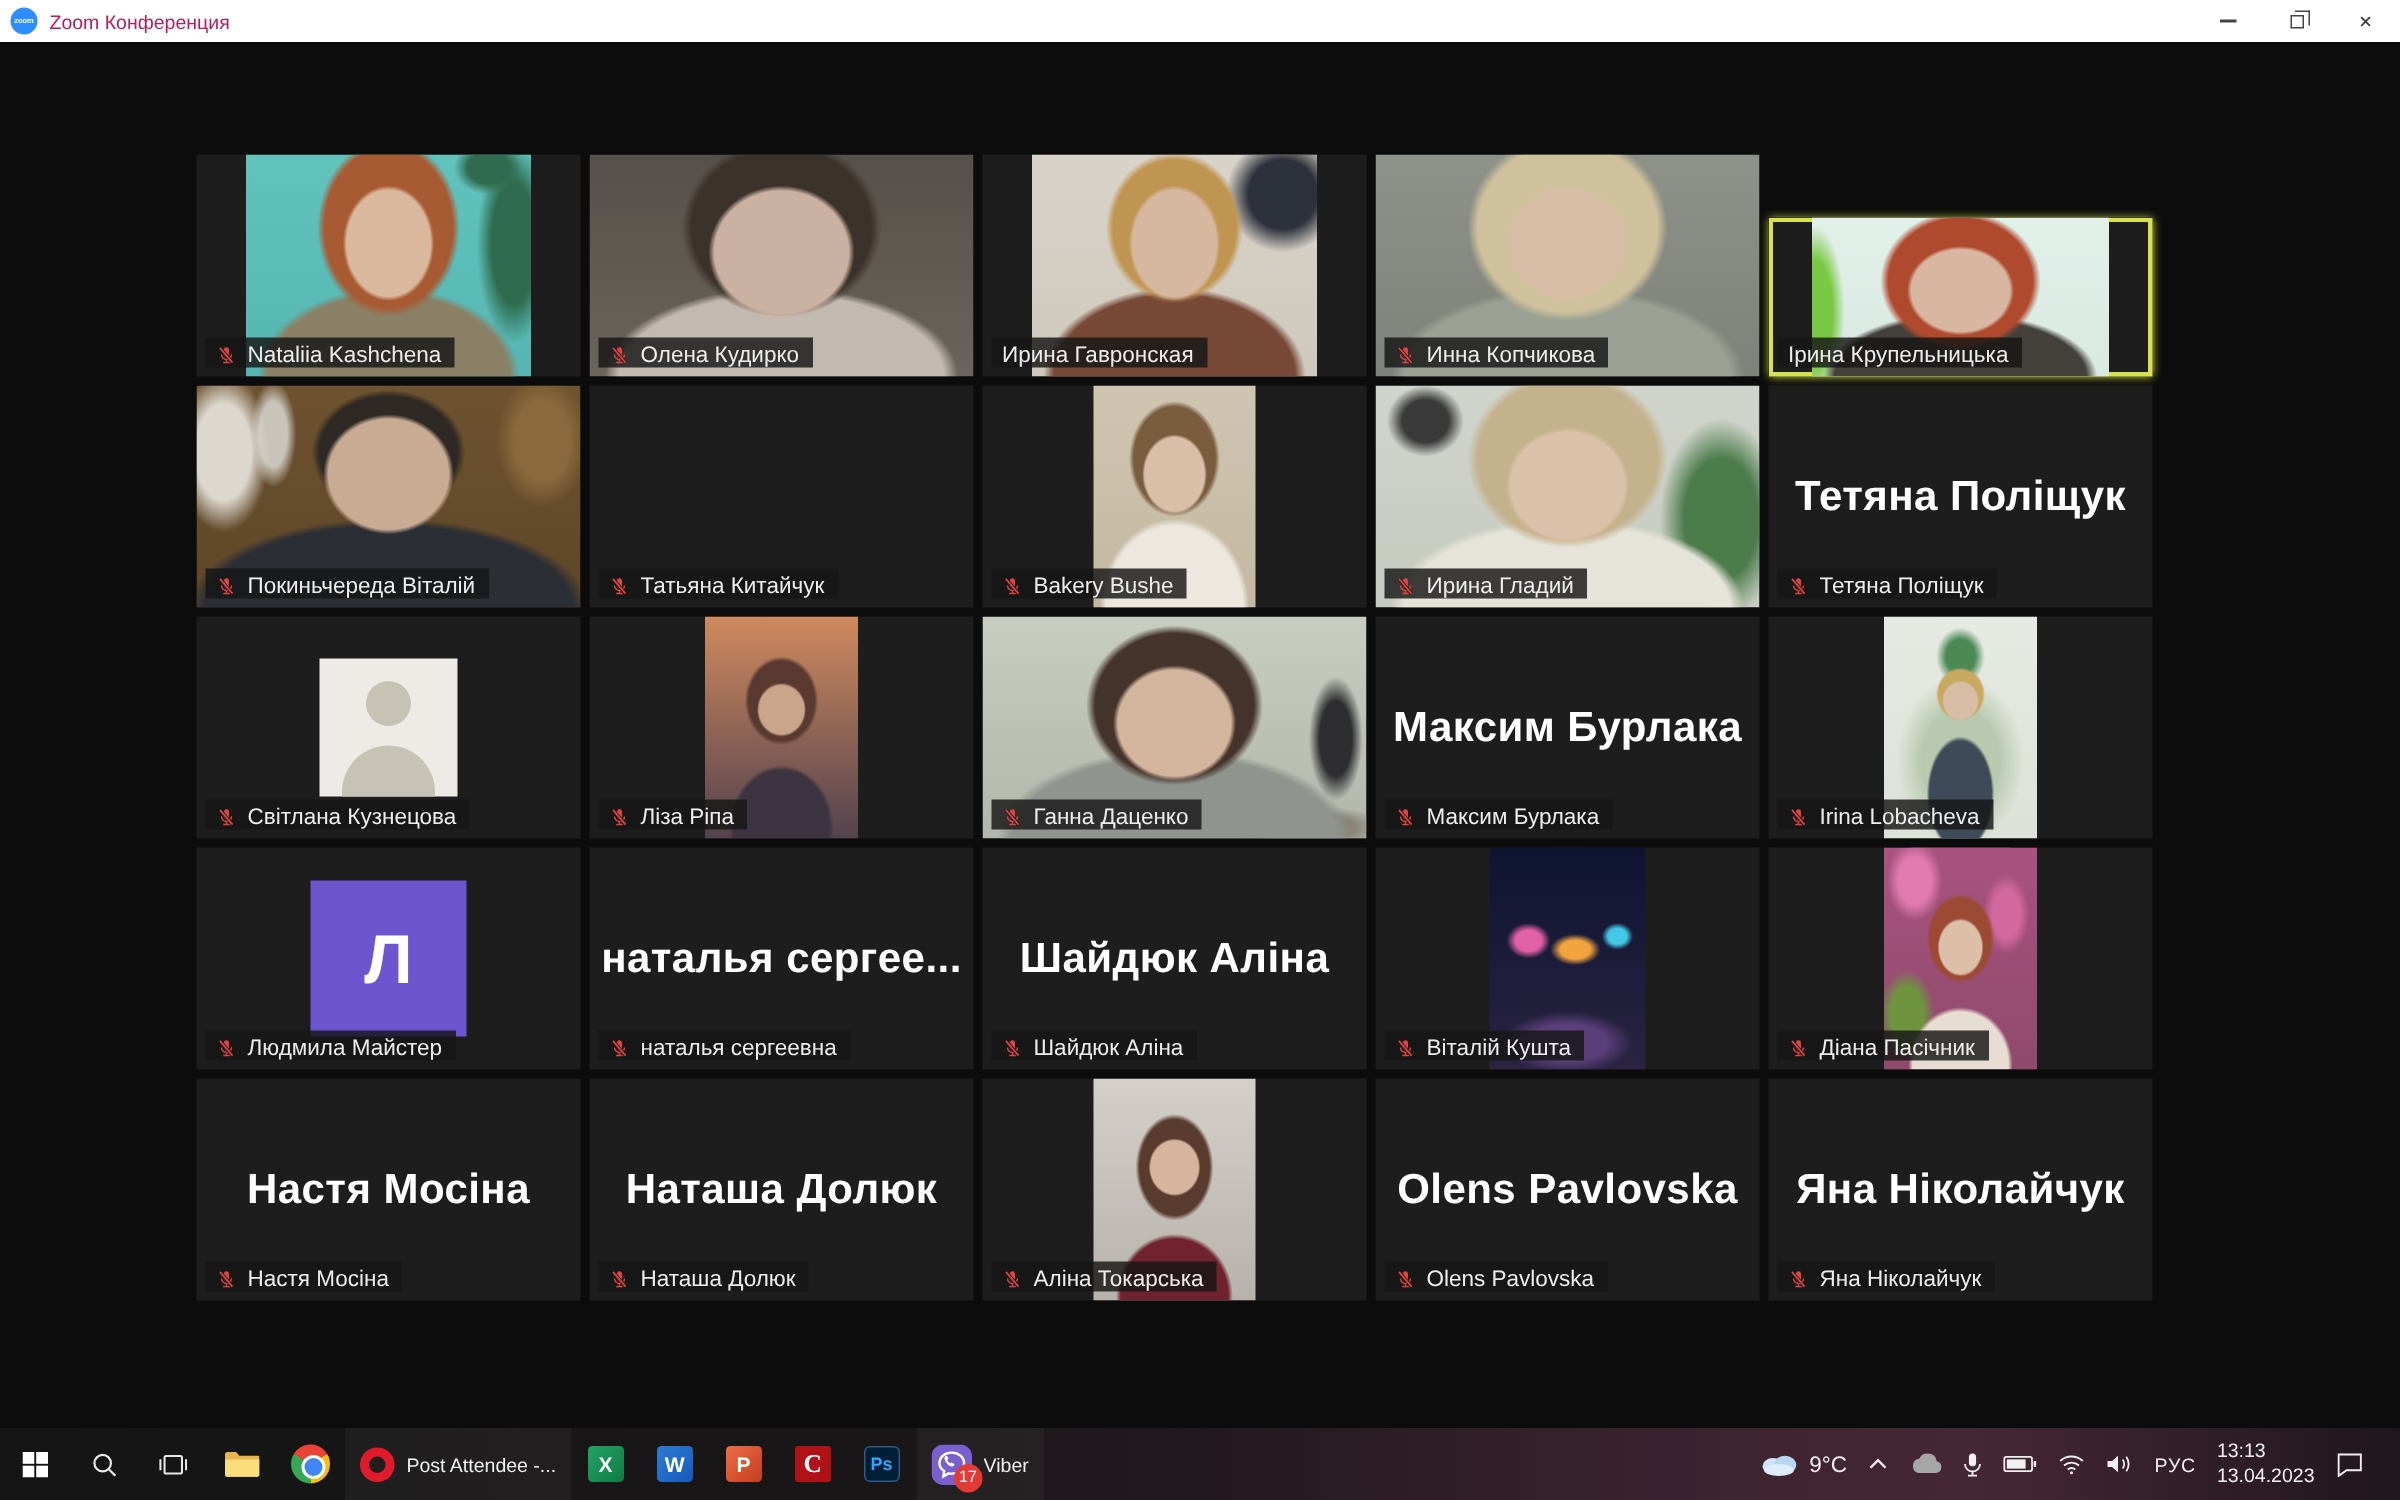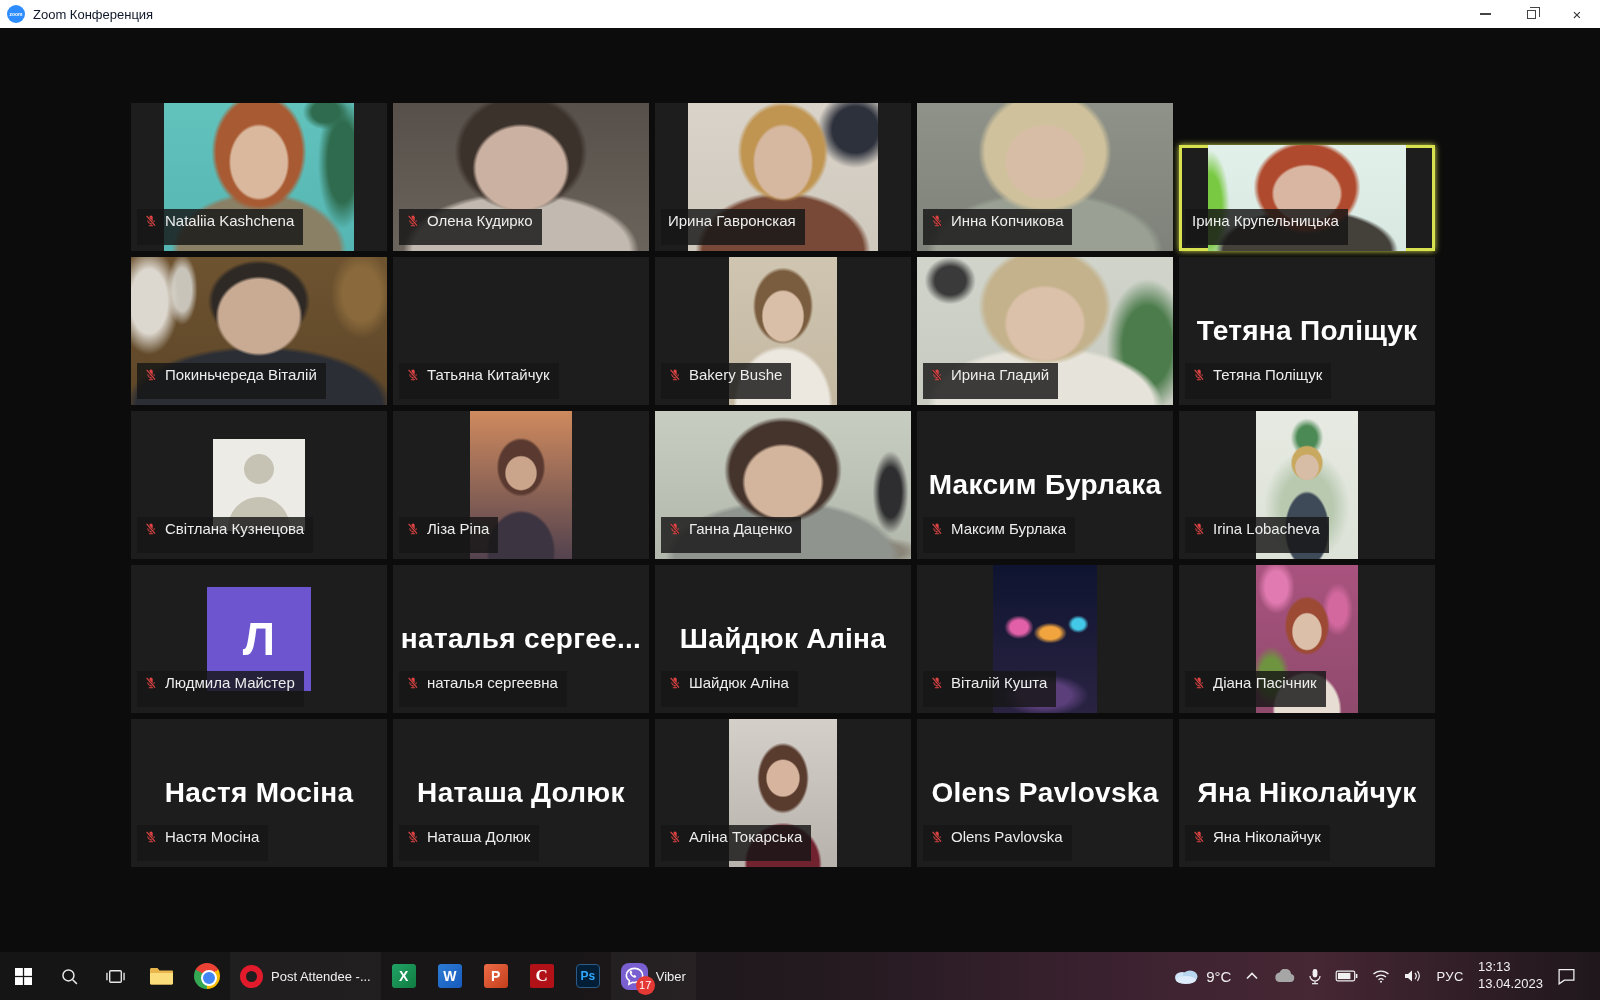--- a/index.html
+++ b/index.html
@@ -5,21 +5,21 @@
   * { margin:0; padding:0; box-sizing:border-box; }
   html,body { width:1600px; height:1000px; overflow:hidden; background:#0c0c0c;
               font-family:"Liberation Sans", sans-serif; }
 
   
   .titlebar { position:absolute; top:0; left:0; width:1600px; height:28px; background:#ffffff;
               display:flex; align-items:center; z-index:30; }
   .tb-logo { width:18px; height:18px; border-radius:50%; background:#2d8cff; margin-left:7px;
              display:flex; align-items:center; justify-content:center;
              color:#fff; font-size:5px; font-weight:bold; }
-  .tb-title { margin-left:8px; font-size:13px; color:#0f172a; }
+  .tb-title { margin-left:8px; font-size:13px; color:#be185d; }
   .win-controls { margin-left:auto; display:flex; height:100%; }
   .win-btn { width:46px; height:100%; display:flex; align-items:center; justify-content:center;
              color:#333; font-size:15px; }
   .glyph-min { width:11px; height:1.5px; background:#444; }
   .glyph-restore { width:9px; height:9px; border:1.2px solid #444; position:relative; }
   .glyph-restore::before { content:""; position:absolute; left:2px; top:-4px; width:9px; height:9px;
              border:1.2px solid #444; border-left:none; border-bottom:none; }
 
   
   .stage { position:absolute; top:28px; left:0; width:1600px; height:924px; background:#0c0c0c; }
@@ -32,21 +32,21 @@
   .big-name { width:100%; text-align:center; color:#ffffff; font-size:28px; font-weight:bold;
               white-space:nowrap; overflow:hidden; letter-spacing:.3px; }
   .ph-square { width:92px; height:92px; background:#edebe6; position:relative; overflow:hidden; }
   .ph-square::before { content:""; position:absolute; left:31px; top:15px; width:30px; height:30px;
               border-radius:50%; background:#c6c2b4; }
   .ph-square::after { content:""; position:absolute; left:15px; bottom:-6px; width:62px; height:40px;
               border-radius:31px 31px 0 0; background:#c6c2b4; }
   .letter-square { width:104px; height:104px; display:flex; align-items:center; justify-content:center;
               color:#fff; font-size:46px; font-weight:bold; }
   .badge { position:absolute; left:6px; bottom:6px; background:rgba(22,22,22,.82); color:#ededed;
-           font-size:15px; padding:3px 9px 16px 7px; display:flex; align-items:center; gap:7px;
+           font-size:15px; padding:3px 9px 0 7px; display:flex; align-items:center; gap:7px;
            max-width:calc(100% - 12px); white-space:nowrap; overflow:hidden; }
   .badge svg { flex:0 0 auto; }
 
   
   .taskbar { position:absolute; bottom:0; left:0; width:1600px; height:48px; display:flex;
              align-items:stretch; z-index:30;
              background:linear-gradient(90deg,#151515 0%,#191617 35%,#241a20 52%,#3c2230 70%,#462734 82%,#2c1c24 94%,#1f171c 100%); }
   .tb-app { display:flex; align-items:center; justify-content:center; min-width:46px; padding:0 10px;
             gap:8px; color:#f0f0f0; font-size:13px; }
   .tb-app.open { background:rgba(255,255,255,.04); }

